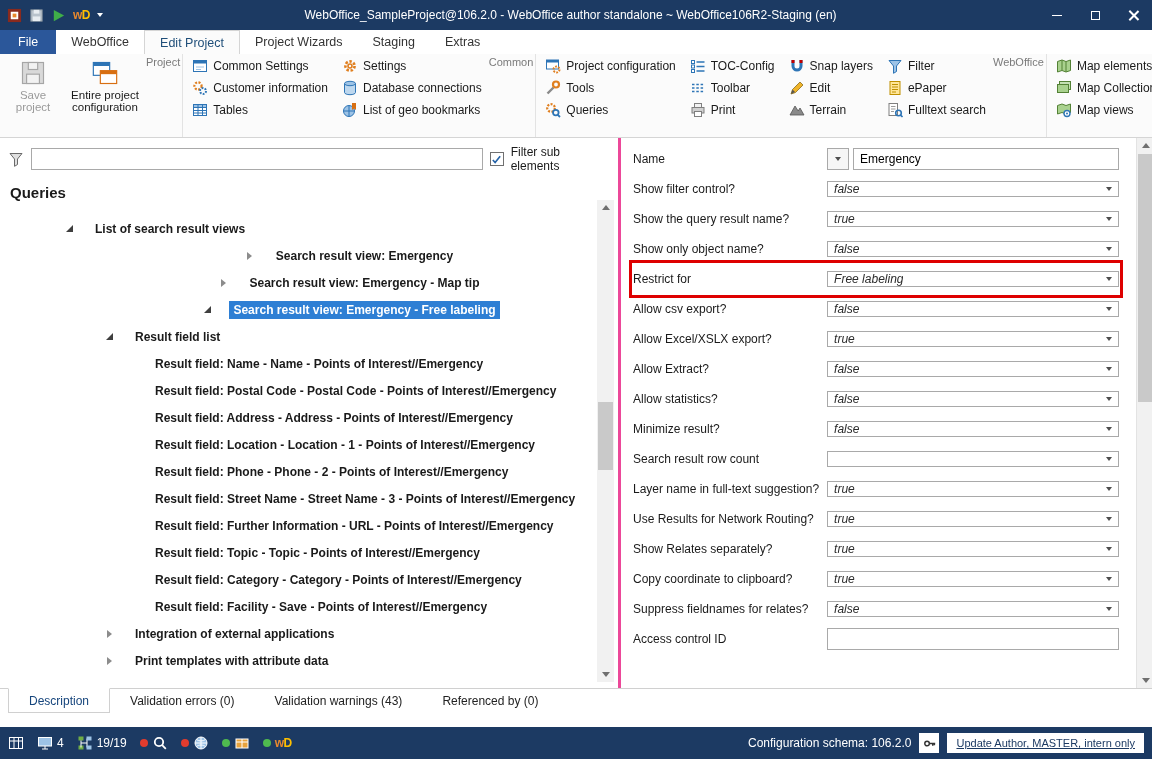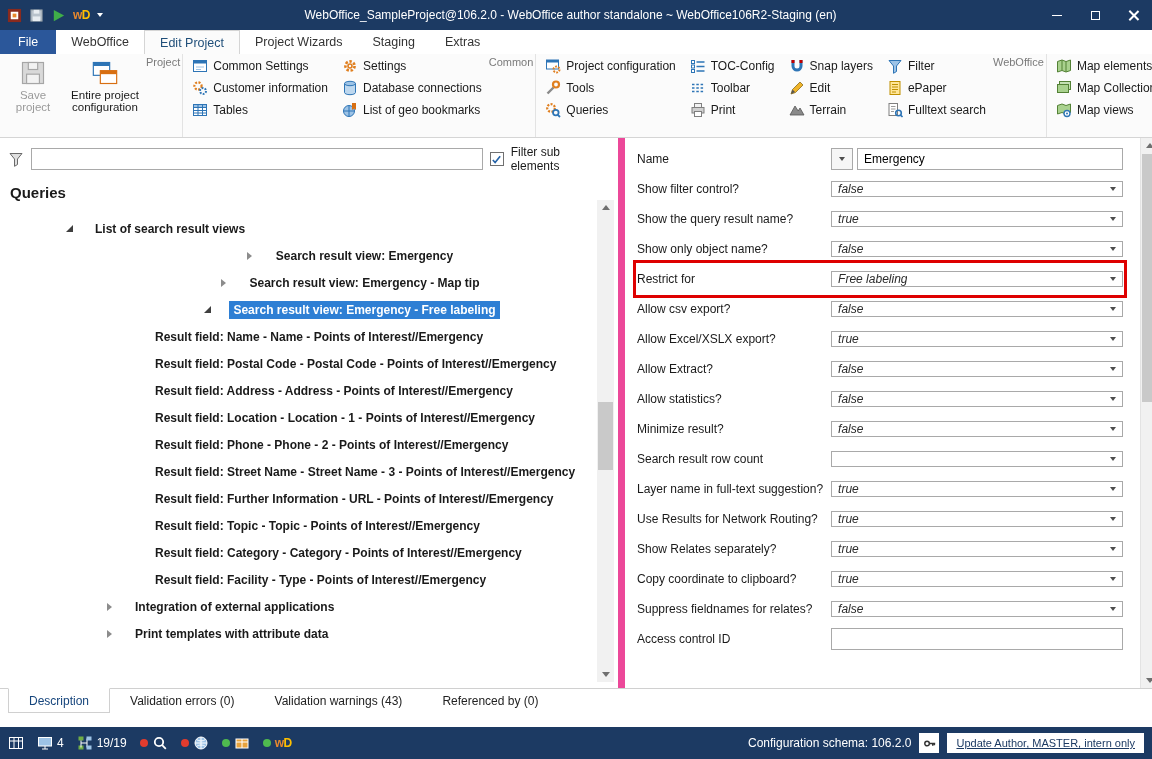--- a/index.html
+++ b/index.html
@@ -55,21 +55,21 @@
   .trow { height:27px; display:flex; align-items:center; }
   .trow.l0 { padding-left:62px; } .trow.l1 { padding-left:82px;justify-content:center; }
   .trow.l2 { padding-left:102px; } .trow.l3 { padding-left:122px; }
   .tw { width:14px; flex:none; display:flex; justify-content:center; }
   .tw-exp { width:0;height:0;border-bottom:7px solid #3f3f3f;border-left:7px solid transparent; }
   .tw-col { width:0;height:0;border-top:4px solid transparent;border-bottom:4px solid transparent;border-left:5.5px solid #8c8c8c; }
   .tl { margin-left:15px; font-weight:600; font-size:12px; padding:2px 4px; white-space:nowrap; }
   .tl.sel { background:#2e7fd4; color:#fff; }
 
   
-  .props { flex:1; border-left:7px solid #ec4899; padding:6px 17px 0 12px; }
+  .props { flex:1; border-left:3px solid #ec4899; padding:6px 17px 0 12px; }
   .prow { height:30px; display:flex; align-items:center; }
   .plab { flex:1; font-size:12px; padding-right:8px; white-space:nowrap; }
   .pctrl { width:292px; flex:none; display:flex; align-items:center; gap:4px; }
   .combo { position:relative; flex:1; height:16px; border:1px solid #a9a9a9; background:#fff; display:flex; align-items:flex-start; padding:0 20px 0 6px; }
   .cval { font-size:12px; color:#2b2b2b; white-space:nowrap; overflow:hidden; }
   .cval.it { font-style:italic; }
   .dbox { position:absolute; right:1px; top:1px; bottom:1px; width:16px; display:flex; align-items:center; justify-content:center; }
   .dar { width:0;height:0;border-left:3.5px solid transparent;border-right:3.5px solid transparent;border-top:4.5px solid #4d4d4d; }
   .combobtn { width:22px; height:22px; border:1px solid #a9a9a9; background:#f6f6f6; display:flex; align-items:center; justify-content:center; flex:none; }
   .tinput { flex:1; height:22px; border:1px solid #a9a9a9; padding:0 6px; font-size:12px; font-family:inherit; }
@@ -426,20 +426,26 @@
             <span class="tw-col"></span>
           </span>
           <span class="tl">Search result view: Emergency - Map tip</span>
         </div>
       <div class="trow l1">
           <span class="tw">
             <span class="tw-exp"></span>
           </span>
           <span class="tl sel">Search result view: Emergency - Free labeling</span>
         </div>
+      <div class="trow l2">
+          <span class="tw">
+            <span class="tw-exp"></span>
+          </span>
+          <span class="tl">Result field list</span>
+        </div>
       <div class="trow l3">
           <span class="tw"></span>
           <span class="tl">Result field: Name - Name - Points of Interest//Emergency</span>
         </div>
       <div class="trow l3">
           <span class="tw"></span>
           <span class="tl">Result field: Postal Code - Postal Code - Points of Interest//Emergency</span>
         </div>
       <div class="trow l3">
           <span class="tw"></span>
@@ -464,21 +470,21 @@
       <div class="trow l3">
           <span class="tw"></span>
           <span class="tl">Result field: Topic - Topic - Points of Interest//Emergency</span>
         </div>
       <div class="trow l3">
           <span class="tw"></span>
           <span class="tl">Result field: Category - Category - Points of Interest//Emergency</span>
         </div>
       <div class="trow l3">
           <span class="tw"></span>
-          <span class="tl">Result field: Facility - Type - Points of Interest//Emergency</span>
+          <span class="tl">Result field: Facility - Save - Points of Interest//Emergency</span>
         </div>
       <div class="trow l2">
           <span class="tw">
             <span class="tw-col"></span>
           </span>
           <span class="tl">Integration of external applications</span>
         </div>
       <div class="trow l2">
           <span class="tw">
             <span class="tw-col"></span>

